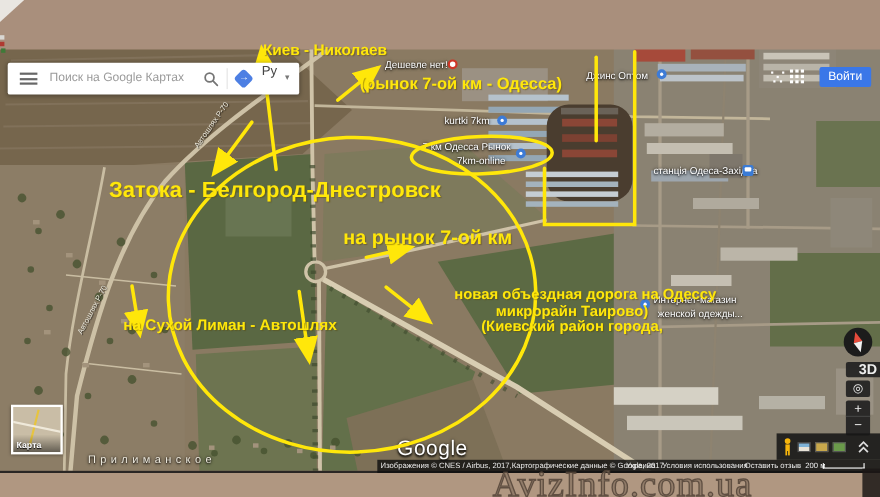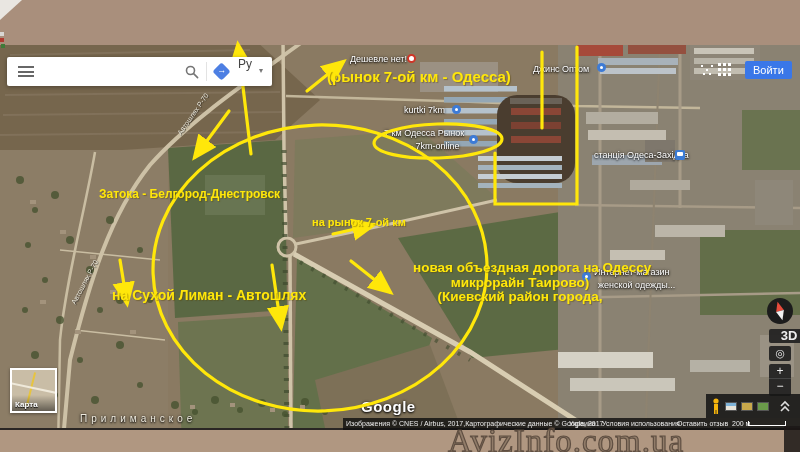--- a/index.html
+++ b/index.html
@@ -228,21 +228,21 @@
       <i></i>
     </span>
   <div class="maplabel" style="left:594px;top:267px;">Интернет-магазин</div>
   <div class="maplabel" style="left:598px;top:280px;">женской одежды...</div>
 
   <div class="maplabel" style="left:80px;top:413px;font-size:10px;letter-spacing:4px;color:#eeeade;">Прилиманское</div>
 
   <div class="roadlabel" style="left:70px;top:302px;transform:rotate(-62deg);">Автошлях Р-70</div>
   <div class="roadlabel" style="left:176px;top:132px;transform:rotate(-55deg);">Автошлях Р-70</div>
 
-  <div class="maplabel" style="left:361px;top:398px;font-size:15px;font-weight:bold;letter-spacing:.5px;">Google</div>
+  <div class="maplabel" style="left:361px;top:398px;font-size:19px;font-weight:normal;letter-spacing:.5px;">Google</div>
 
   <div class="strip" style="top:0;height:45px;background:#a98f7c;"></div>
   <div class="strip" style="top:428px;height:24px;background:#b09781;border-top:2px solid #2a2624;"></div>
 
   <div class="abs" style="left:0;top:0;width:22px;height:20px;background:#e9e6e1;clip-path:polygon(0 0,100% 0,0 100%);z-index:3;"></div>
   <div class="abs" style="left:0;top:32px;width:4px;height:4px;background:#d9d7d3;z-index:3;"></div>
   <div class="abs" style="left:0;top:38px;width:4px;height:4px;background:#b03a30;z-index:3;"></div>
   <div class="abs" style="left:1px;top:44px;width:4px;height:4px;background:#3f7a38;z-index:3;"></div>
 
   <svg id="anno" width="800" height="452">
@@ -259,36 +259,38 @@
       <line x1="251" y1="154" x2="238" y2="45" marker-end="url(#ah)"></line>
       <line x1="229" y1="111" x2="195" y2="157" marker-end="url(#ah)"></line>
       <line x1="307" y1="91" x2="343" y2="62" marker-end="url(#ah)"></line>
       <line x1="333" y1="234" x2="373" y2="225" marker-end="url(#ah)"></line>
       <line x1="351" y1="261" x2="390" y2="292" marker-end="url(#ah)"></line>
       <line x1="272" y1="265" x2="281" y2="327" marker-end="url(#ah)"></line>
       <line x1="120" y1="260" x2="127" y2="303" marker-end="url(#ah)"></line>
     </g>
   </svg>
 
+  <div class="ytext" style="left:239px;top:37px;font-size:14px;">Киев - Николаев</div>
   <div class="ytext" style="left:327px;top:68px;font-size:15px;">(рынок 7-ой км - Одесса)</div>
-  <div class="ytext" style="left:99px;top:162px;font-size:12px;margin-top:25px;">Затока - Белгород-Днестровск</div>
-  <div class="ytext" style="left:312px;top:216px;font-size:11px;">на рынок 7-ой км</div>
+  <div class="ytext" style="left:99px;top:162px;font-size:20px;">Затока - Белгород-Днестровск</div>
+  <div class="ytext" style="left:312px;top:206px;font-size:18px;">на рынок 7-ой км</div>
   <div class="ytext" style="left:112px;top:287px;font-size:14px;">на Сухой Лиман - Автошлях</div>
   <div class="ytext" style="left:379px;top:261px;width:214px;text-align:center;font-size:13.5px;line-height:14.5px;margin-left:34px;">
     <div>новая объездная дорога на Одессу</div>
     <div>микрорайн Таирово)</div>
     <div>(Киевский район города,</div>
   </div>
 
   <div id="searchcard" class="ui">
     <div id="hamb">
         <div></div>
         <div></div>
         <div></div>
       </div>
+    <input id="searchinput" placeholder="Поиск на Google Картах" style="">
     <svg class="abs" style="left:178px;top:8px;" width="14" height="14" viewBox="0 0 14 14">
       <circle cx="5.5" cy="5.5" r="4" stroke="#757575" stroke-width="1.6" fill="none"></circle>
       <line x1="8.6" y1="8.6" x2="12.6" y2="12.6" stroke="#757575" stroke-width="1.6" stroke-linecap="round"></line>
     </svg>
     <div id="sdivider"></div>
     <div id="diricon">
         <span>→</span>
       </div>
     <div id="langbtn">Ру</div>
     <div id="langcaret">▾</div>

